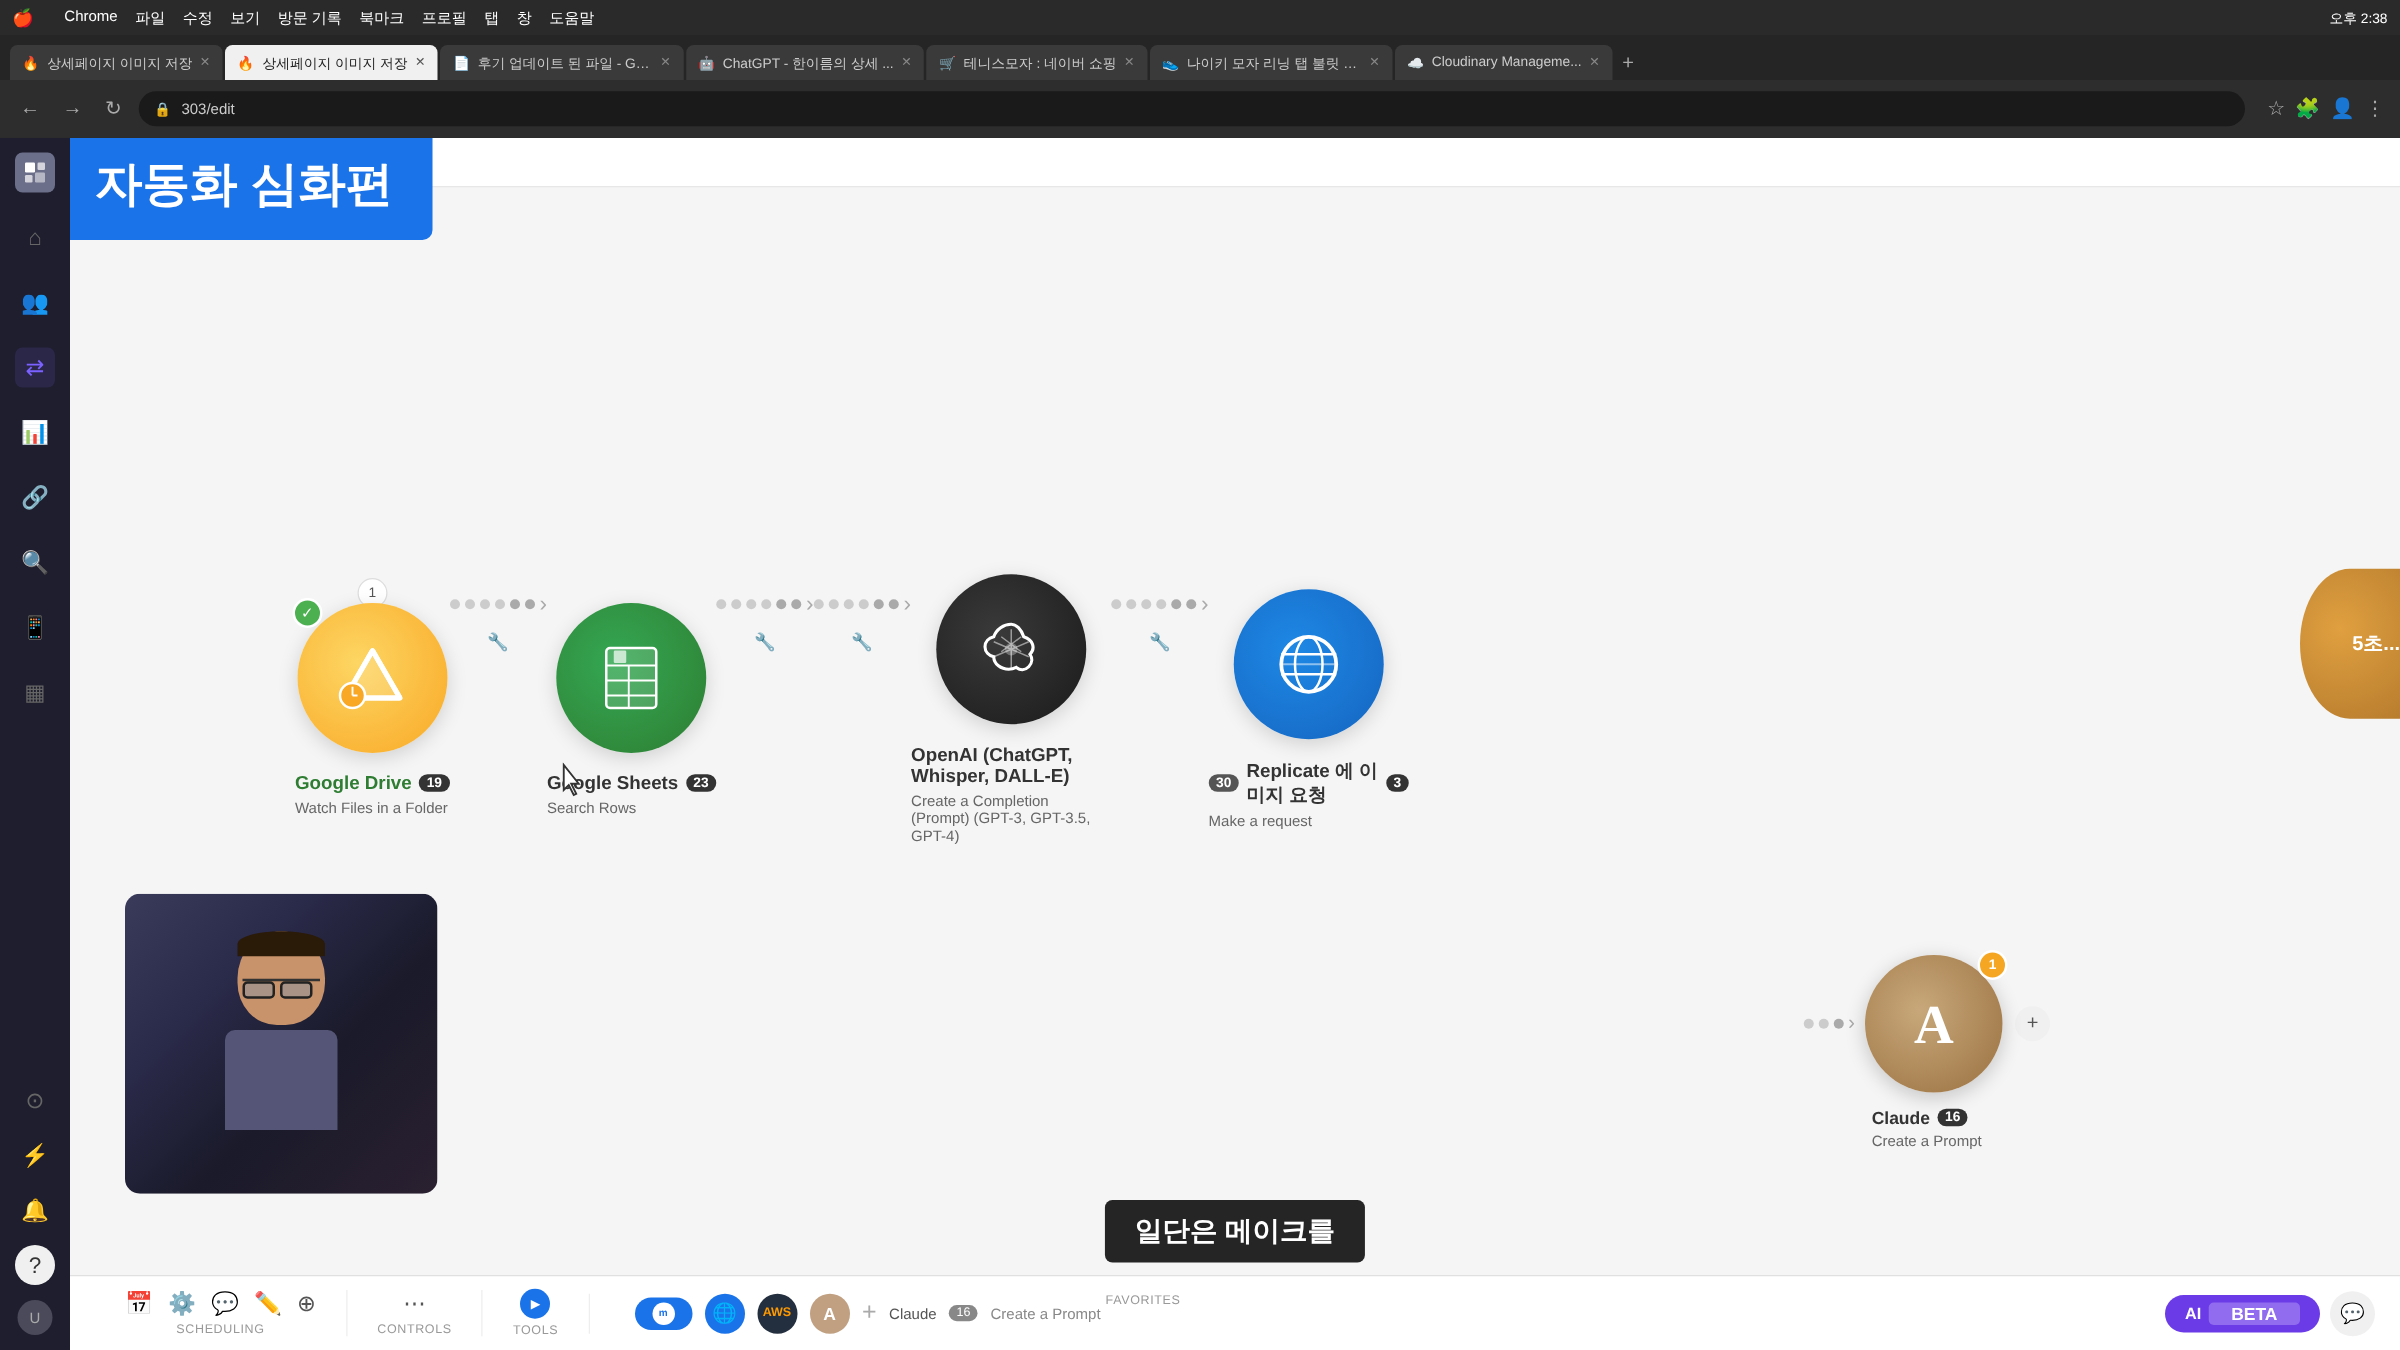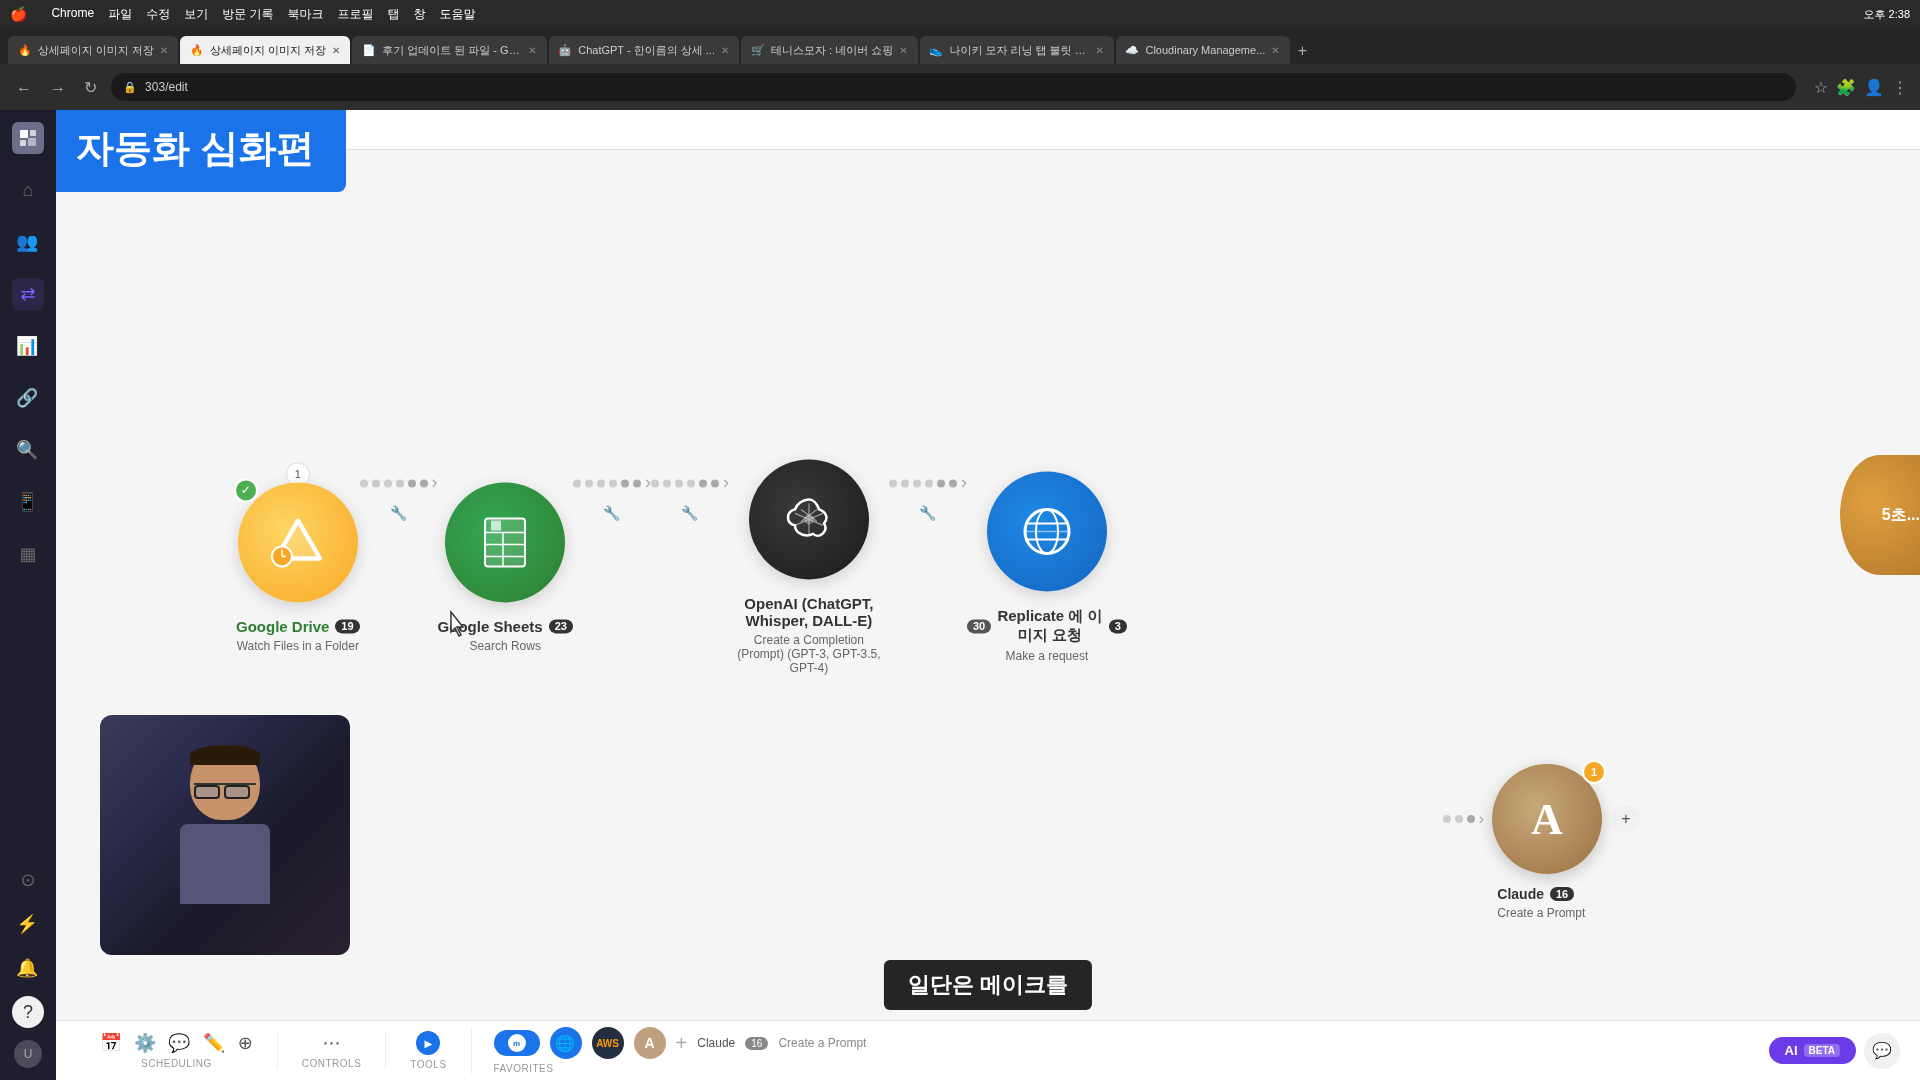--- a/index.html
+++ b/index.html
@@ -239,21 +239,20 @@
       border-radius: 50%;
       display: flex;
       align-items: center;
       justify-content: center;
       position: relative;
       cursor: pointer;
       box-shadow: 0 4px 16px rgba(0,0,0,0.15);
     }
 
     .node-label-group {
-      text-align: center;
       margin-top: 16px;
       max-width: 160px;
     }
 
     .node-title {
       font-size: 15px;
       font-weight: 600;
       color: #333;
       display: flex;
       align-items: center;
@@ -369,22 +368,22 @@
       font-weight: 600;
       cursor: pointer;
       display: flex;
       align-items: center;
       gap: 6px;
       margin-left: 16px;
     }
     .ai-button .beta-badge {
       background: rgba(255,255,255,0.25);
       border-radius: 4px;
-      padding: 1px 5px;
-      font-size: 10px;
+      padding: 1px 18px;
+      font-size: 14px;
     }
 
     
     .webcam-overlay {
       position: absolute;
       bottom: 65px;
       left: 44px;
       width: 250px;
       height: 240px;
       border-radius: 12px;
@@ -823,21 +822,21 @@
         <span class="bottom-label">CONTROLS</span>
       </div>
 
       <div class="bottom-section" style="border-right:none;">
         <div class="bottom-icons">
           <div style="width:24px;height:24px;background:#1a73e8;border-radius:50%;display:flex;align-items:center;justify-content:center;font-size:10px;color:white;">▶</div>
         </div>
         <span class="bottom-label">TOOLS</span>
       </div>
 
-      <div style="border-left:1px solid #eee;padding-left:22px;display:flex;flex-direction:column;gap:4px;flex:1;">
+      <div style="border-left:1px solid #eee;padding-left:36px;display:flex;gap:4px;flex:1;">
         <div style="display:flex;align-items:center;gap:10px;">
 
           <div class="bottom-tooltip">
             <span>일단은 메이크를</span>
           </div>
           <div class="fav-pill" style="background:#1a73e8;display:flex;align-items:center;gap:6px;">
             <div style="width:18px;height:18px;background:white;border-radius:50%;display:flex;align-items:center;justify-content:center;">
               <span style="font-size:8px;color:#1a73e8;font-weight:bold;">m</span>
             </div>
           </div>

